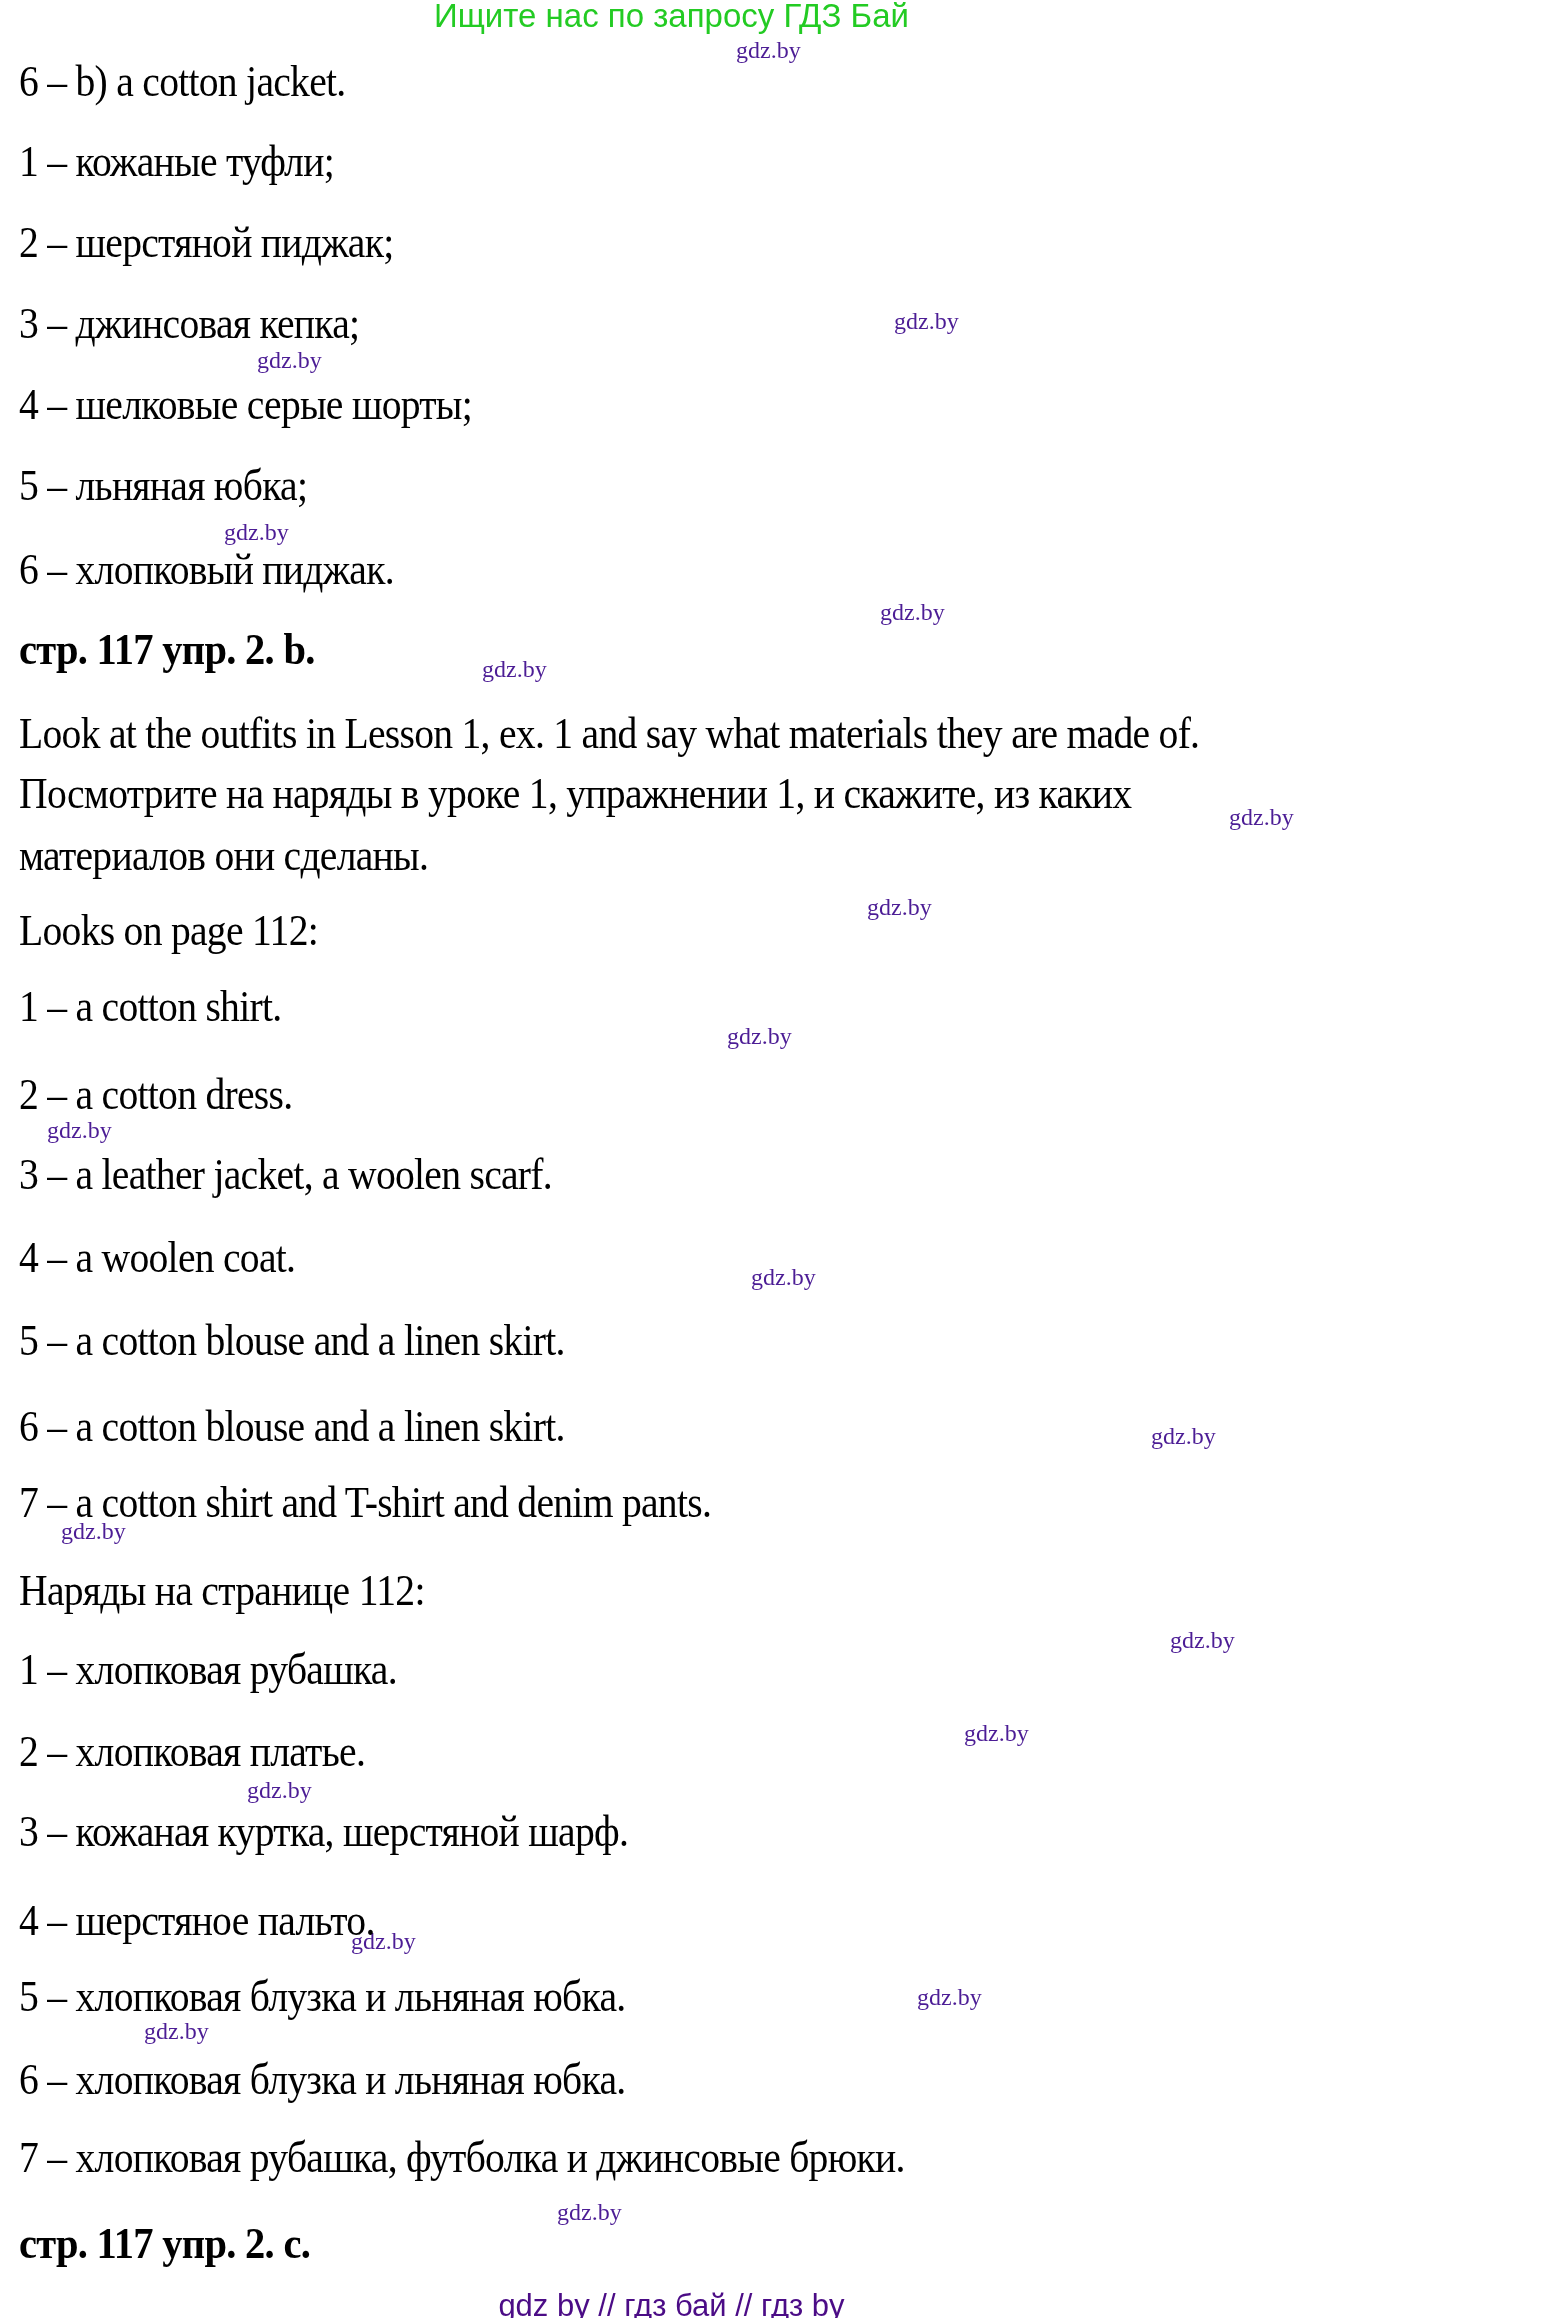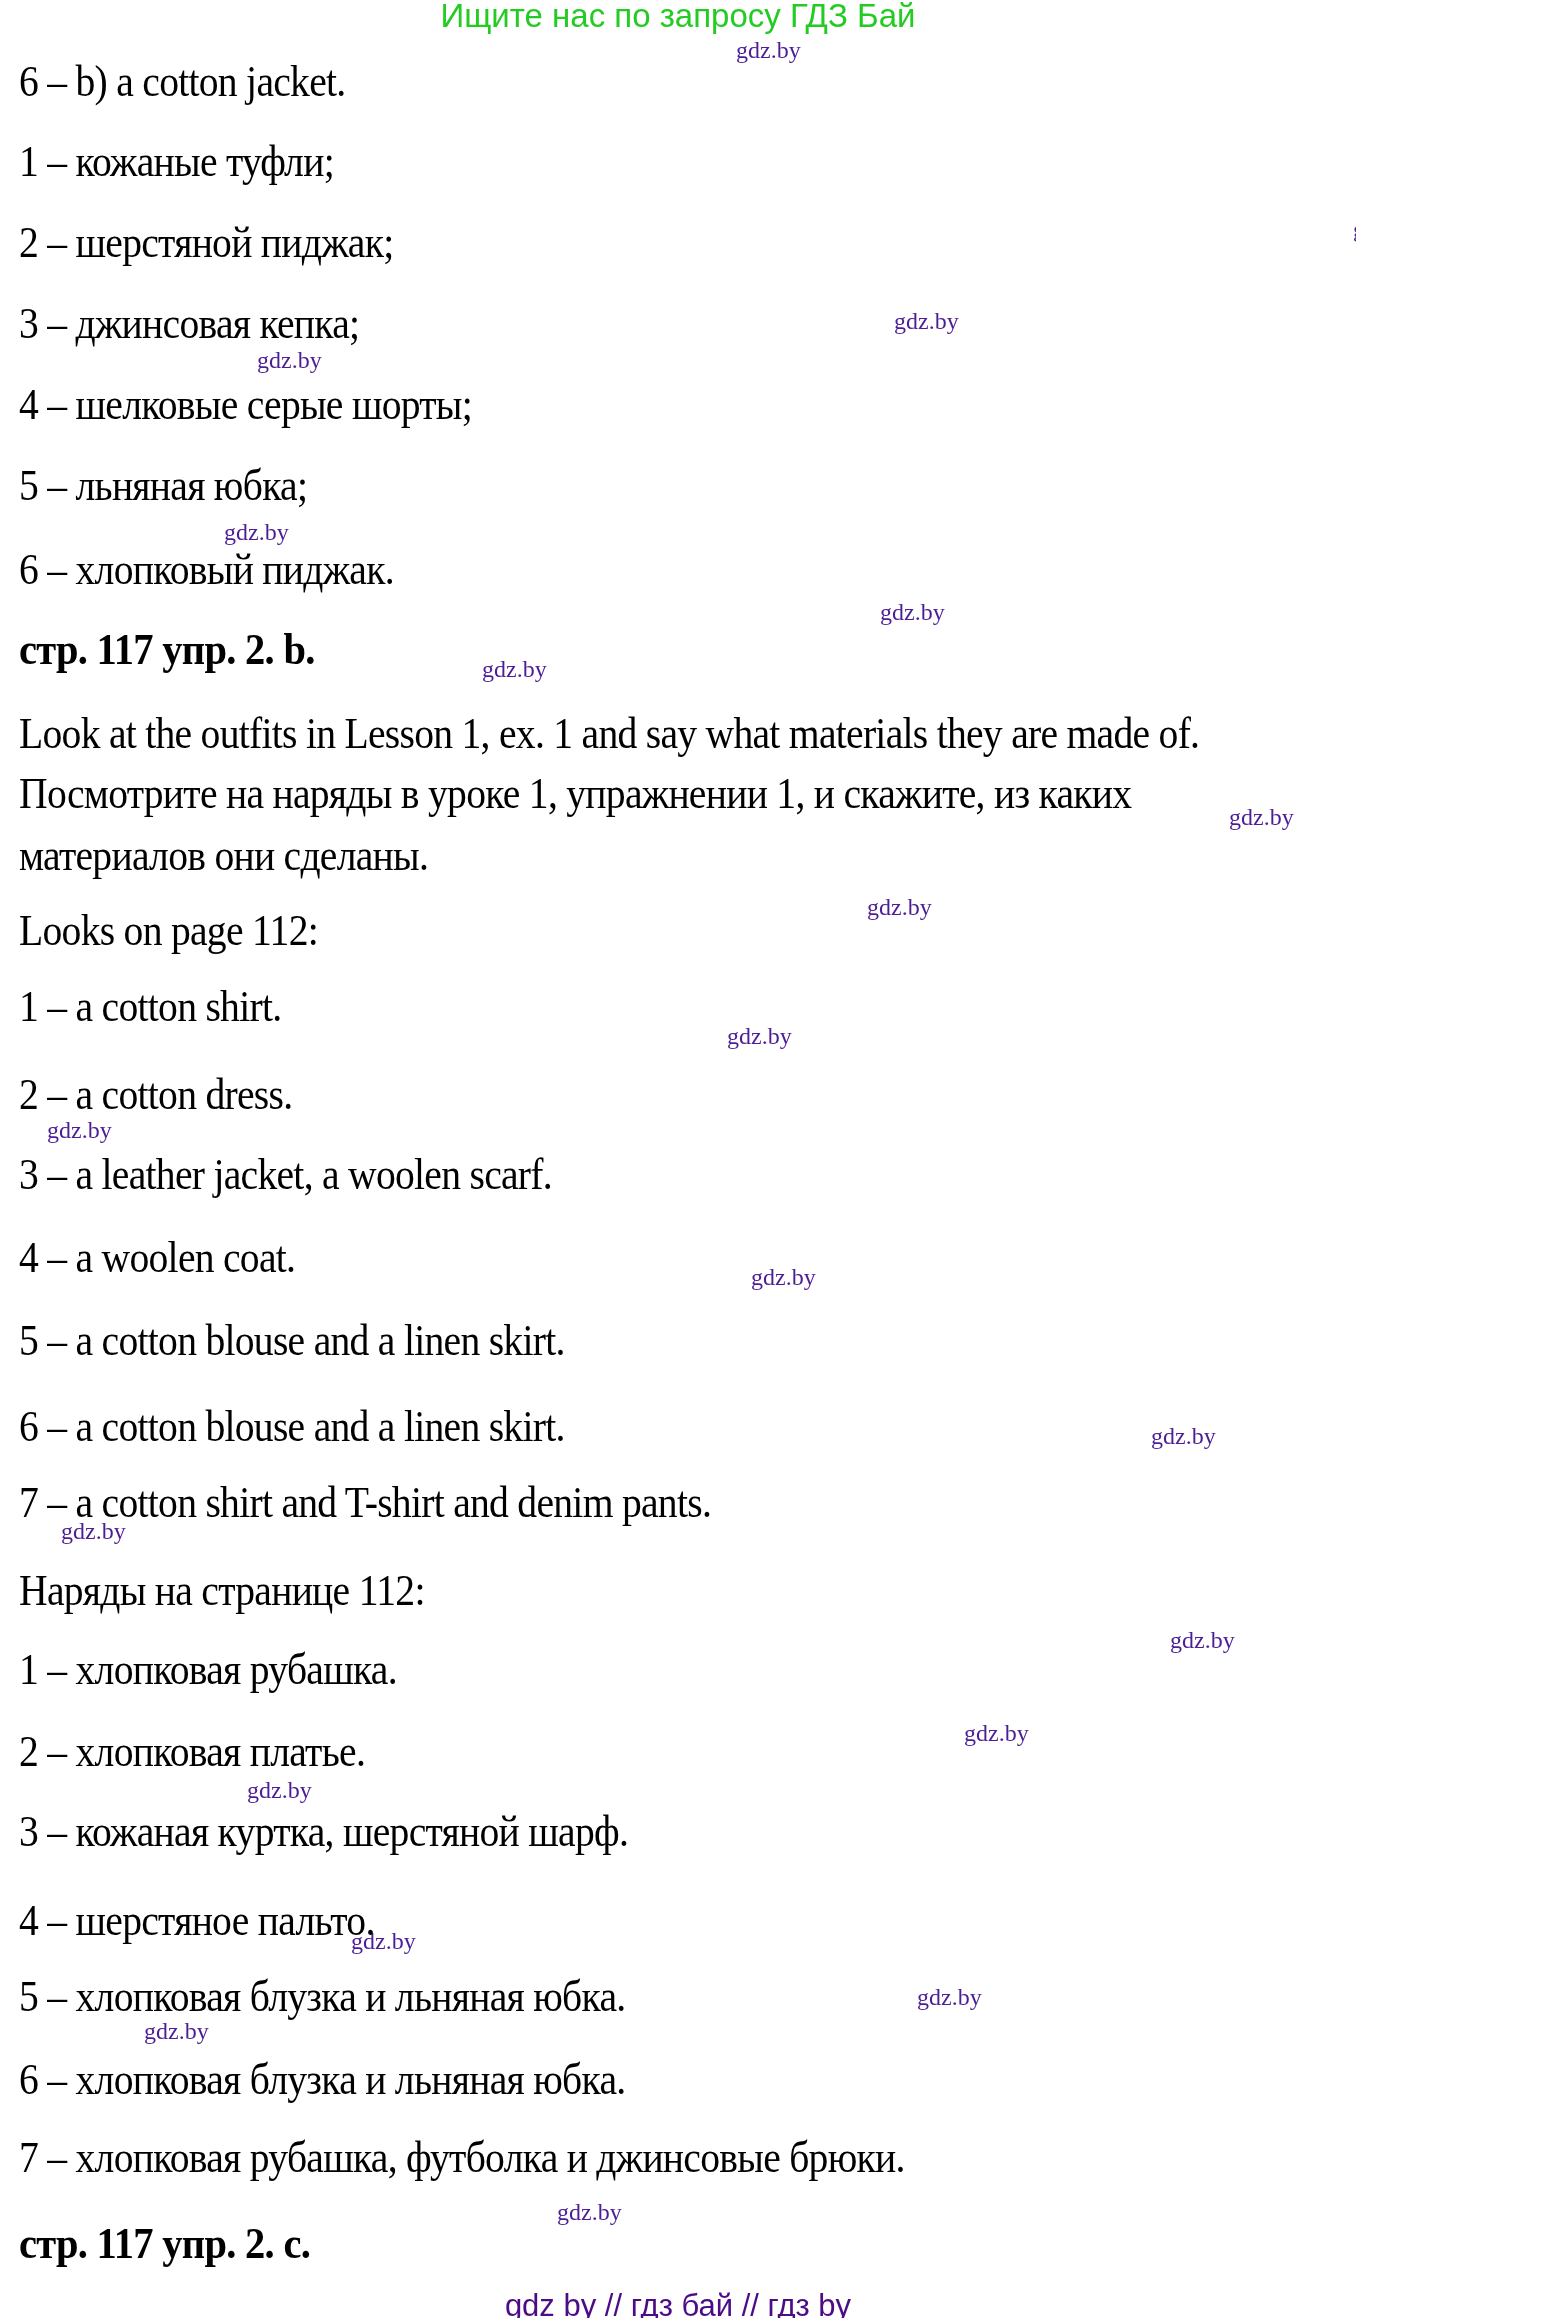--- a/index.html
+++ b/index.html
@@ -3,21 +3,20 @@
 <meta charset="utf-8">
 <style>
   html,body{margin:0;padding:0;background:#ffffff;}
   #screen{
     position:relative;
     width:1343px;
     height:2319px;
     background:#ffffff;
     overflow:hidden;
     font-family:"Liberation Serif", serif;
-    padding-left:13px;
   }
   .promo{
     position:absolute;
     top:-3.1px;
     left:0;
     width:100%;
     text-align:center;
     font-family:"Liberation Sans", sans-serif;
     font-size:33px;
     font-weight:400;

